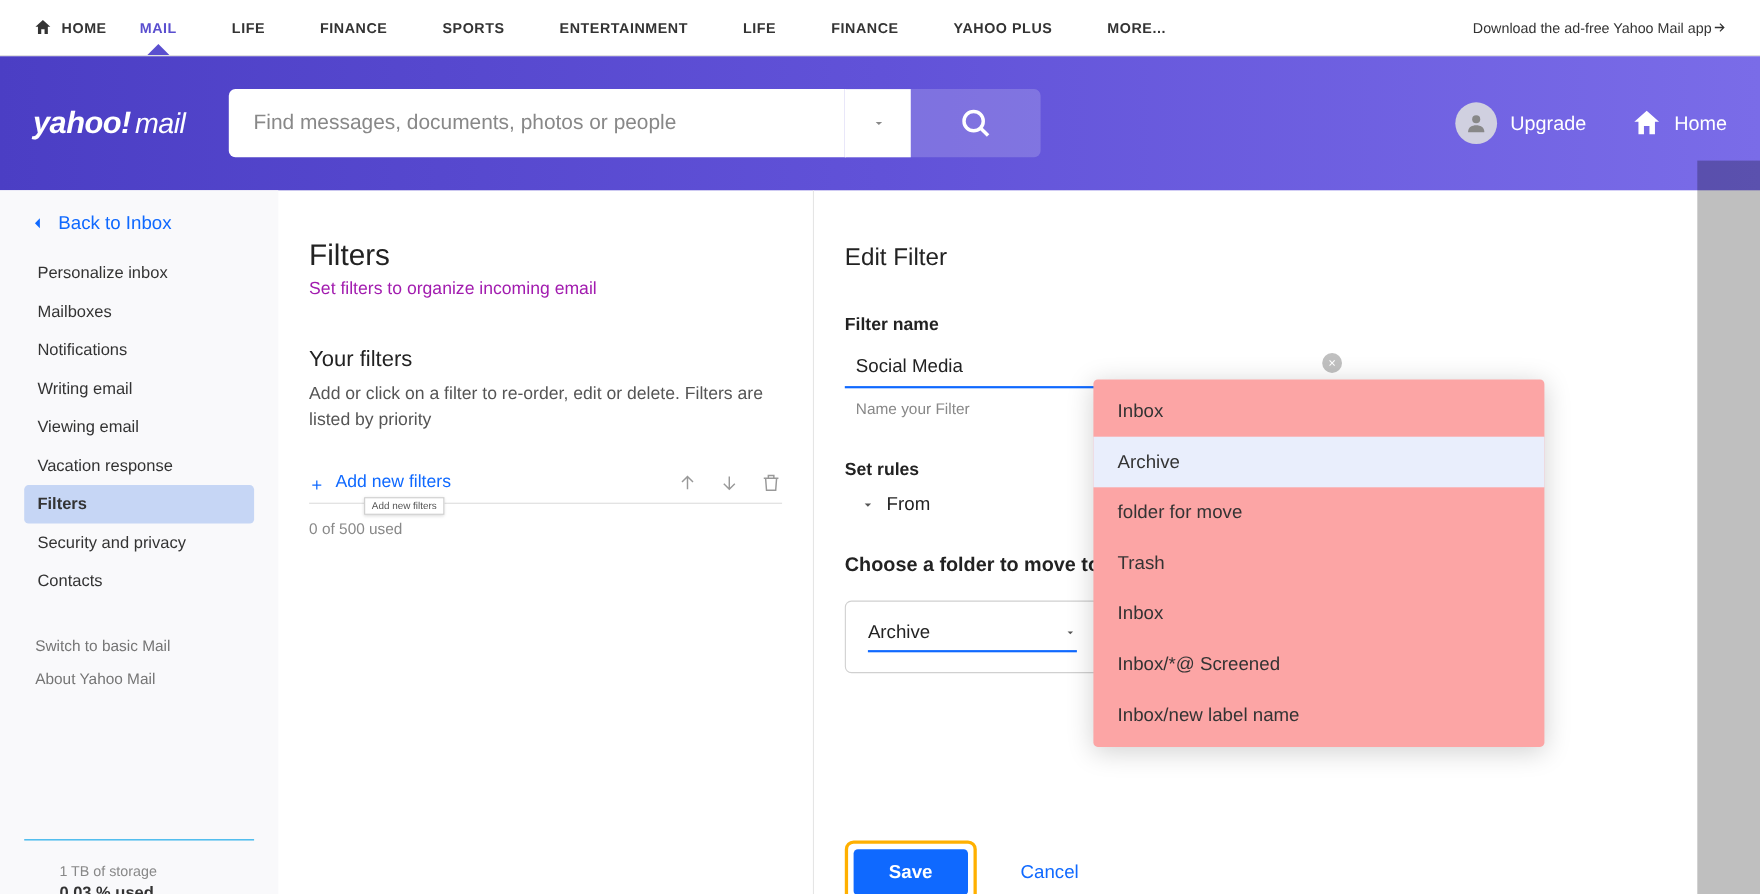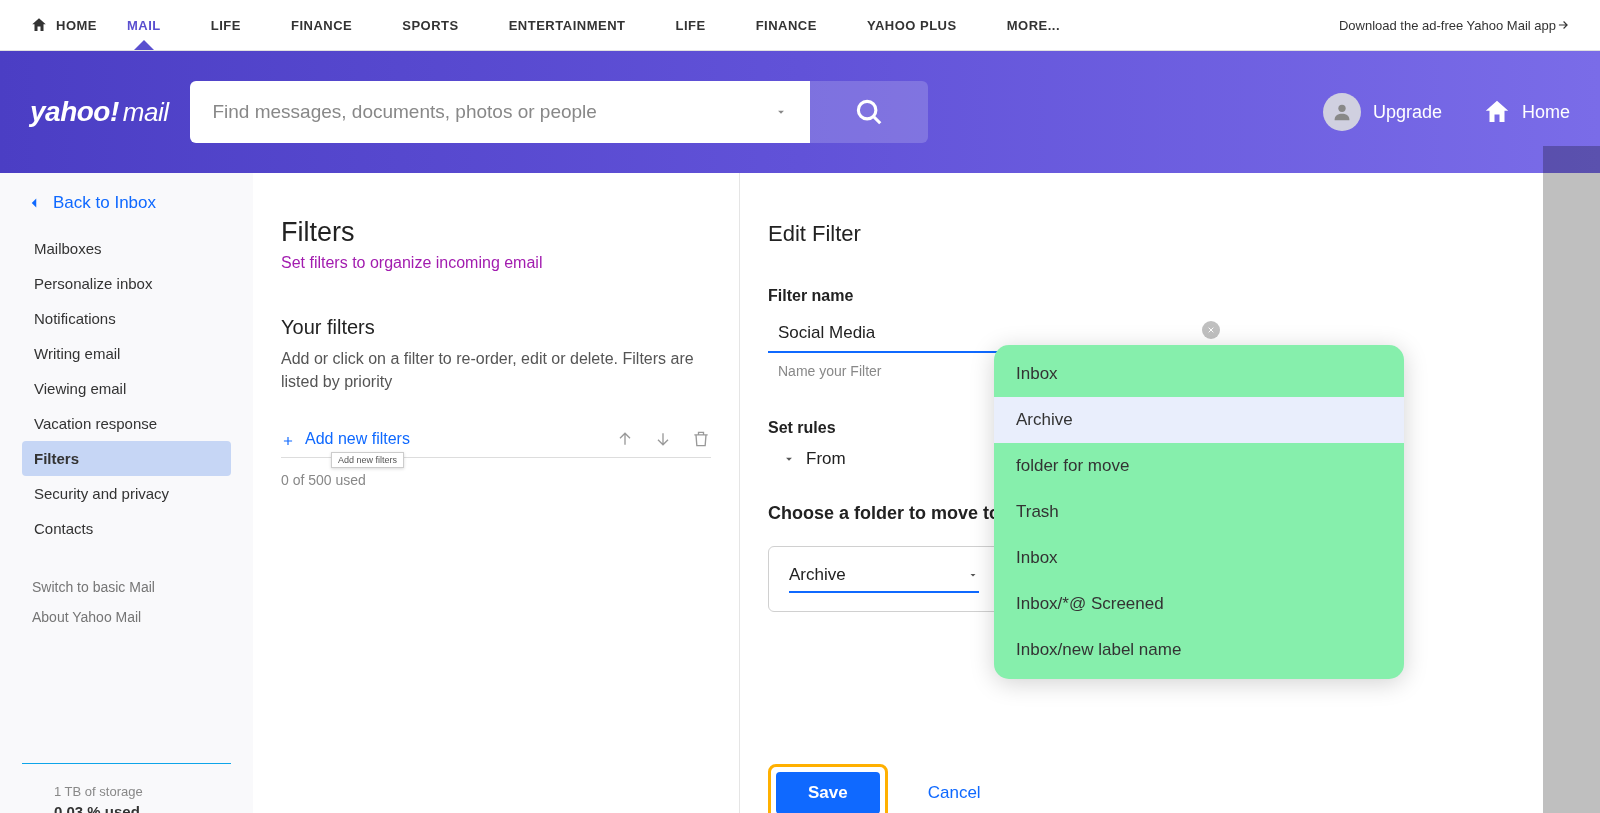--- a/index.html
+++ b/index.html
@@ -8,21 +8,21 @@
 .topnav .home-link{display:flex;align-items:center;gap:8px;margin-right:30px}
 .topnav .home-link svg{width:18px;height:18px;fill:#333}
 .topnav-items{display:flex;gap:50px}
 .topnav-item{font-size:13px;font-weight:600;letter-spacing:0.5px;color:#333;cursor:pointer}
 .topnav-item.active{position:relative;color:#5a4fcf}
 .topnav-item.active::after{content:"";position:absolute;left:50%;transform:translateX(-50%);bottom:-17px;width:0;height:0;border-left:10px solid transparent;border-right:10px solid transparent;border-bottom:10px solid #5a4fcf}
 .topnav .download{margin-left:auto;display:flex;align-items:center;font-size:13px;color:#333}
 .header{height:122px;background:linear-gradient(90deg,#4b3ec4 0%,#6152d8 50%,#7a6ce8 100%);display:flex;align-items:center;padding:0 30px;gap:20px}
 .logo{color:#fff;font-size:28px;font-weight:700;font-style:italic;letter-spacing:-0.5px;display:flex;align-items:baseline}
 .logo .mail{font-weight:400;font-size:26px;margin-left:4px}
-.searchbox{display:flex;margin-left:2px}
+.searchbox{display:flex;margin-left:20px}
 .searchbox input{width:560px;height:62px;border:none;border-radius:6px 0 0 6px;padding:0 22px;font-size:19px;color:#333;background:#fff}
 .searchbox input::placeholder{color:#888}
 .searchbox .dd{width:60px;height:62px;background:#fff;border-left:1px solid #fff;display:flex;align-items:center;justify-content:center;cursor:pointer}
 .searchbox .dd svg{width:14px;height:14px;fill:#888}
 .searchbox .go{width:118px;height:62px;background:rgba(255,255,255,0.18);border:none;border-radius:0 6px 6px 0;display:flex;align-items:center;justify-content:center;cursor:pointer}
 .searchbox .go svg{width:30px;height:30px;stroke:#fff;stroke-width:2.5;fill:none}
 .header-right{margin-left:auto;display:flex;align-items:center;gap:40px}
 .avatar{width:38px;height:38px;border-radius:50%;background:#d0d0e0;display:flex;align-items:center;justify-content:center}
 .upgrade-link{color:#fff;font-size:18px;font-weight:500;display:flex;align-items:center;gap:12px}
 .home-btn{color:#fff;font-size:18px;font-weight:500;display:flex;align-items:center;gap:10px}
@@ -65,21 +65,21 @@
 .from-row span{font-size:17px;color:#222}
 .choose-label{font-size:18px;font-weight:700;color:#222;margin-bottom:22px}
 .dropdown-closed{width:232px;height:66px;border:1px solid #d0d0d0;border-radius:6px;display:flex;align-items:center;padding:0 20px;position:relative;cursor:pointer}
 .dropdown-inner{flex:1;display:flex;align-items:center;justify-content:space-between;border-bottom:2px solid #0f69ff;padding-bottom:6px}
 .dropdown-inner span{font-size:17px;color:#222}
 .dropdown-inner svg{width:12px;height:12px;fill:#555}
 .actions{position:absolute;bottom:18px;left:28px;display:flex;align-items:center;gap:40px}
 .save-wrap{padding:5px;border:3px solid #ffb000;border-radius:8px}
 .save-btn{background:#0f69ff;color:#fff;border:none;border-radius:4px;padding:11px 32px;font-size:17px;font-weight:600;cursor:pointer}
 .cancel{color:#0f69ff;font-size:17px;cursor:pointer}
-.dropdown-menu{position:absolute;top:345px;left:994px;width:410px;background:#86efac;box-shadow:0 4px 24px rgba(0,0,0,0.18);border-radius:15px;padding:6px 0;z-index:100}
+.dropdown-menu{position:absolute;top:345px;left:994px;width:410px;background:#fca5a5;box-shadow:0 4px 24px rgba(0,0,0,0.18);border-radius:4px;padding:6px 0;z-index:100}
 .dropdown-menu .opt{padding:13px 22px;font-size:17px;color:#333;cursor:pointer}
 .dropdown-menu .opt.hl{background:#e9eefc}
 .scrim{position:absolute;right:0;top:146px;width:57px;height:667px;background:rgba(0,0,0,0.25)}
 </style>
 </head>
 <body>
 
 <div class="topnav">
   <div class="home-link">
     <svg viewBox="0 0 24 24">
@@ -146,22 +146,22 @@
 
 <div class="main">
   <div class="sidebar">
     <div class="back-link">
       <svg viewBox="0 0 24 24">
           <path d="M15 6l-6 6 6 6z"></path>
         </svg>
       <span>Back to Inbox</span>
     </div>
     <div class="side-items" id="side-items">
+        <div class="side-item">Personalize inbox</div>
         <div class="side-item">Mailboxes</div>
-        <div class="side-item">Personalize inbox</div>
         <div class="side-item">Notifications</div>
         <div class="side-item">Writing email</div>
         <div class="side-item">Viewing email</div>
         <div class="side-item">Vacation response</div>
         <div class="side-item active">Filters</div>
         <div class="side-item">Security and privacy</div>
         <div class="side-item">Contacts</div>
       </div>
     <div class="side-bottom" id="side-bottom">
         <div>Switch to basic Mail</div>

